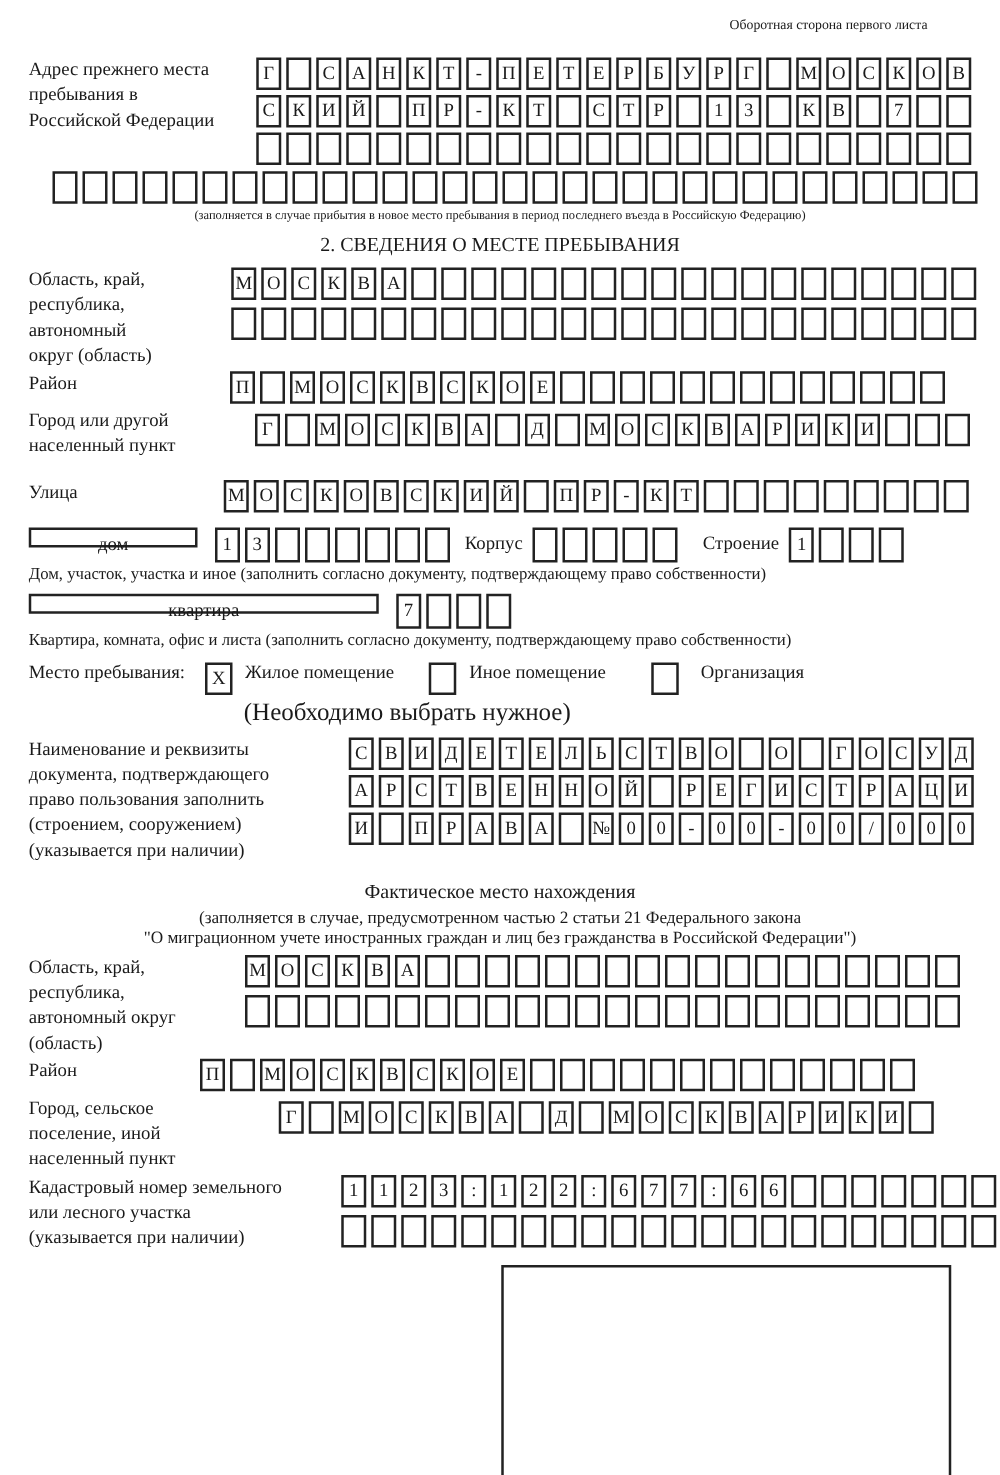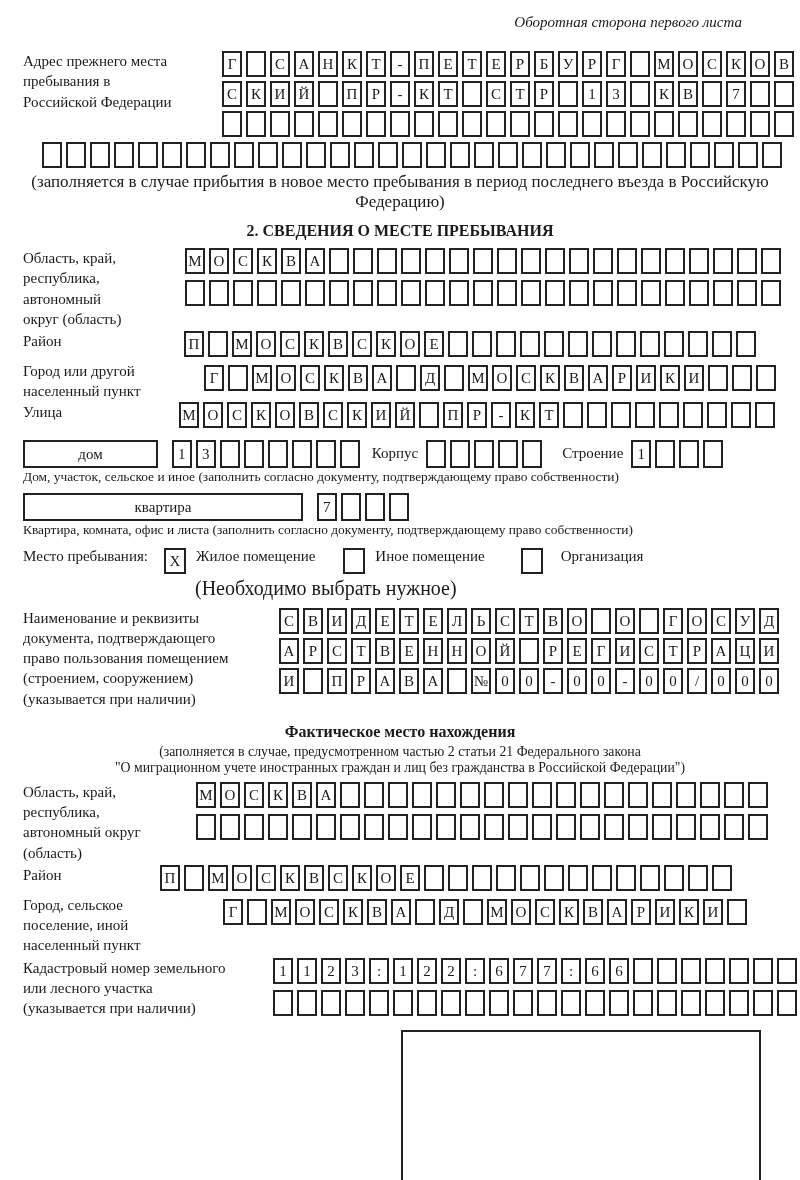--- a/index.html
+++ b/index.html
@@ -6,38 +6,38 @@
   html,body { width: 800px; }
   body {
     height: 1180px;
     background: #ffffff;
     color: #1a1a1a;
     font-family: "Liberation Serif", "DejaVu Serif", serif;
     font-size: 15px;
     padding: 8px 10px;
     overflow: hidden;
   }
-  .hdr-note { text-align: right; padding-right: 48px; margin-top: 6px; font-size: 15px; font-style: italic; }
+  .hdr-note { text-align: right; padding-right: 48px; margin-top: 6px; font-size: 11px; }
 
   .frow { display: flex; align-items: flex-start; margin-top: 6px; }
   .lbl { flex: none; margin-left: 13px; line-height: 1.35; }
   .cells-col { flex: none; }
   .cellrow { white-space: nowrap; margin-bottom: 4px; height: 26px; padding-left: 32px; }
   .cell {
     display: inline-block; width: 20px; height: 26px;
     border: 2px solid #222; margin-right: 4px;
     text-align: center; line-height: 22px; font-size: 15px;
     vertical-align: top; overflow: hidden;
   }
   .caption { font-size: 13.4px; margin-left: 13px; margin-top: 1px; }
-  .caption-center { font-size: 17px; text-align: center; margin-top: 2px; }
-  .sec-title { text-align: center; font-weight: bold; font-size: 16px; margin-top: 10px; margin-bottom: 8px; }
+  .caption-center { font-size: 10px; text-align: center; margin-top: 2px; }
+  .sec-title { text-align: center; font-weight: normal; font-size: 16px; margin-top: 10px; margin-bottom: 8px; }
 
   .wide-box {
-    display: inline-block; border: 2px solid #222; height: 28px;
+    display: inline-block; border: 2px solid #222; height: 16px;
     text-align: center; line-height: 24px; vertical-align: top;
   }
   .inline-lbl { display: inline-block; height: 28px; line-height: 26px; vertical-align: top; padding: 0 8px; }
   .hrow { margin-top: 8px; margin-left: 13px; white-space: nowrap; }
   .hrow .cell { height: 28px; line-height: 24px; }
 
   .chk-row { margin-top: 10px; margin-left: 13px; display: flex; align-items: flex-start; }
   .chk-box {
     display: inline-block; width: 22px; height: 26px; border: 2px solid #222;
     text-align: center; line-height: 22px; font-size: 15px; margin: 0 10px;
@@ -50,21 +50,21 @@
   .stamp-wrap { margin-left: 385px; margin-top: 10px; width: 372px; }
   .stamp-box { width: 360px; height: 175px; border: 2px solid #222; margin-left: 6px; }
   .stamp-cap { font-size: 13.6px; text-align: center; margin-top: 6px; line-height: 1.4; }
 </style>
 </head>
 <body>
 
 <div class="hdr-note">Оборотная сторона первого листа</div>
 
 <div class="frow" style="margin-top:20px">
-  <div class="lbl" style="width:150px; margin-right:17px">Адрес прежнего места пребывания в Российской Федерации</div>
+  <div class="lbl" style="width:150px; ">Адрес прежнего места пребывания в Российской Федерации</div>
   <div class="cells-col">
     <div class="cellrow"><span class="cell">Г</span><span class="cell"></span><span class="cell">С</span><span class="cell">А</span><span class="cell">Н</span><span class="cell">К</span><span class="cell">Т</span><span class="cell">-</span><span class="cell">П</span><span class="cell">Е</span><span class="cell">Т</span><span class="cell">Е</span><span class="cell">Р</span><span class="cell">Б</span><span class="cell">У</span><span class="cell">Р</span><span class="cell">Г</span><span class="cell"></span><span class="cell">М</span><span class="cell">О</span><span class="cell">С</span><span class="cell">К</span><span class="cell">О</span><span class="cell">В</span></div>
     <div class="cellrow"><span class="cell">С</span><span class="cell">К</span><span class="cell">И</span><span class="cell">Й</span><span class="cell"></span><span class="cell">П</span><span class="cell">Р</span><span class="cell">-</span><span class="cell">К</span><span class="cell">Т</span><span class="cell"></span><span class="cell">С</span><span class="cell">Т</span><span class="cell">Р</span><span class="cell"></span><span class="cell">1</span><span class="cell">3</span><span class="cell"></span><span class="cell">К</span><span class="cell">В</span><span class="cell"></span><span class="cell">7</span><span class="cell"></span><span class="cell"></span></div>
     <div class="cellrow"><span class="cell"></span><span class="cell"></span><span class="cell"></span><span class="cell"></span><span class="cell"></span><span class="cell"></span><span class="cell"></span><span class="cell"></span><span class="cell"></span><span class="cell"></span><span class="cell"></span><span class="cell"></span><span class="cell"></span><span class="cell"></span><span class="cell"></span><span class="cell"></span><span class="cell"></span><span class="cell"></span><span class="cell"></span><span class="cell"></span><span class="cell"></span><span class="cell"></span><span class="cell"></span><span class="cell"></span></div>
   </div>
 </div>
 <div class="cellrow" style="margin-top:1px"><span class="cell"></span><span class="cell"></span><span class="cell"></span><span class="cell"></span><span class="cell"></span><span class="cell"></span><span class="cell"></span><span class="cell"></span><span class="cell"></span><span class="cell"></span><span class="cell"></span><span class="cell"></span><span class="cell"></span><span class="cell"></span><span class="cell"></span><span class="cell"></span><span class="cell"></span><span class="cell"></span><span class="cell"></span><span class="cell"></span><span class="cell"></span><span class="cell"></span><span class="cell"></span><span class="cell"></span><span class="cell"></span><span class="cell"></span><span class="cell"></span><span class="cell"></span><span class="cell"></span><span class="cell"></span><span class="cell"></span></div>
 <div class="caption-center">(заполняется в случае прибытия в новое место пребывания в период последнего въезда в Российскую Федерацию)</div>
 
 <div class="sec-title">2. СВЕДЕНИЯ О МЕСТЕ ПРЕБЫВАНИЯ</div>
@@ -80,50 +80,50 @@
 <div class="frow" style="margin-top:2px">
   <div class="lbl" style="width:129px">Район</div>
   <div class="cellrow"><span class="cell">П</span><span class="cell"></span><span class="cell">М</span><span class="cell">О</span><span class="cell">С</span><span class="cell">К</span><span class="cell">В</span><span class="cell">С</span><span class="cell">К</span><span class="cell">О</span><span class="cell">Е</span><span class="cell"></span><span class="cell"></span><span class="cell"></span><span class="cell"></span><span class="cell"></span><span class="cell"></span><span class="cell"></span><span class="cell"></span><span class="cell"></span><span class="cell"></span><span class="cell"></span><span class="cell"></span><span class="cell"></span></div>
 </div>
 
 <div class="frow" style="margin-top:0px">
   <div class="lbl" style="width:149px">Город или другой населенный пункт</div>
   <div class="cellrow" style="margin-top:4px"><span class="cell">Г</span><span class="cell"></span><span class="cell">М</span><span class="cell">О</span><span class="cell">С</span><span class="cell">К</span><span class="cell">В</span><span class="cell">А</span><span class="cell"></span><span class="cell">Д</span><span class="cell"></span><span class="cell">М</span><span class="cell">О</span><span class="cell">С</span><span class="cell">К</span><span class="cell">В</span><span class="cell">А</span><span class="cell">Р</span><span class="cell">И</span><span class="cell">К</span><span class="cell">И</span><span class="cell"></span><span class="cell"></span><span class="cell"></span></div>
 </div>
 
-<div class="frow" style="margin-top:0px">
+<div class="frow" style="margin-top:16px">
   <div class="lbl" style="width:124px">Улица</div>
   <div class="cellrow"><span class="cell">М</span><span class="cell">О</span><span class="cell">С</span><span class="cell">К</span><span class="cell">О</span><span class="cell">В</span><span class="cell">С</span><span class="cell">К</span><span class="cell">И</span><span class="cell">Й</span><span class="cell"></span><span class="cell">П</span><span class="cell">Р</span><span class="cell">-</span><span class="cell">К</span><span class="cell">Т</span><span class="cell"></span><span class="cell"></span><span class="cell"></span><span class="cell"></span><span class="cell"></span><span class="cell"></span><span class="cell"></span><span class="cell"></span><span class="cell"></span></div>
 </div>
 
 <div class="hrow">
   <span class="wide-box" style="width:135px">дом</span>
   <span style="display:inline-block;width:10px"></span><span><span class="cell">1</span><span class="cell">3</span><span class="cell"></span><span class="cell"></span><span class="cell"></span><span class="cell"></span><span class="cell"></span><span class="cell"></span></span><span class="inline-lbl">Корпус</span><span><span class="cell"></span><span class="cell"></span><span class="cell"></span><span class="cell"></span><span class="cell"></span></span><span class="inline-lbl" style="padding-left:16px">Строение</span><span><span class="cell">1</span><span class="cell"></span><span class="cell"></span><span class="cell"></span></span>
 </div>
-<div class="caption">Дом, участок, сельское и иное (заполнить согласно документу, подтверждающему право собственности)</div>
+<div class="caption">Дом, участок, участка и иное (заполнить согласно документу, подтверждающему право собственности)</div>
 
 <div class="hrow">
   <span class="wide-box" style="width:280px">квартира</span>
   <span style="display:inline-block;width:10px"></span><span><span class="cell">7</span><span class="cell"></span><span class="cell"></span><span class="cell"></span></span>
 </div>
 <div class="caption">Квартира, комната, офис и листа (заполнить согласно документу, подтверждающему право собственности)</div>
 
 <div class="chk-row">
   <span class="chk-label">Место пребывания:</span>
   <span class="chk-box">X</span>
   <span class="chk-label">Жилое помещение</span>
   <span class="chk-box" style="margin-left:22px"></span>
   <span class="chk-label">Иное помещение</span>
   <span class="chk-box" style="margin-left:30px"></span>
   <span class="chk-label" style="margin-left:8px">Организация</span>
 </div>
 <div class="chk-note">(Необходимо выбрать нужное)</div>
 
 <div class="frow" style="margin-top:8px">
-  <div class="lbl" style="width:212px; margin-right:12px">Наименование и реквизиты документа, подтверждающего право пользования помещением (строением, сооружением) (указывается при наличии)</div>
+  <div class="lbl" style="width:212px; margin-right:12px">Наименование и реквизиты документа, подтверждающего право пользования заполнить (строением, сооружением) (указывается при наличии)</div>
   <div class="cells-col">
     <div class="cellrow"><span class="cell">С</span><span class="cell">В</span><span class="cell">И</span><span class="cell">Д</span><span class="cell">Е</span><span class="cell">Т</span><span class="cell">Е</span><span class="cell">Л</span><span class="cell">Ь</span><span class="cell">С</span><span class="cell">Т</span><span class="cell">В</span><span class="cell">О</span><span class="cell"></span><span class="cell">О</span><span class="cell"></span><span class="cell">Г</span><span class="cell">О</span><span class="cell">С</span><span class="cell">У</span><span class="cell">Д</span></div>
     <div class="cellrow"><span class="cell">А</span><span class="cell">Р</span><span class="cell">С</span><span class="cell">Т</span><span class="cell">В</span><span class="cell">Е</span><span class="cell">Н</span><span class="cell">Н</span><span class="cell">О</span><span class="cell">Й</span><span class="cell"></span><span class="cell">Р</span><span class="cell">Е</span><span class="cell">Г</span><span class="cell">И</span><span class="cell">С</span><span class="cell">Т</span><span class="cell">Р</span><span class="cell">А</span><span class="cell">Ц</span><span class="cell">И</span></div>
     <div class="cellrow"><span class="cell">И</span><span class="cell"></span><span class="cell">П</span><span class="cell">Р</span><span class="cell">А</span><span class="cell">В</span><span class="cell">А</span><span class="cell"></span><span class="cell">№</span><span class="cell">0</span><span class="cell">0</span><span class="cell">-</span><span class="cell">0</span><span class="cell">0</span><span class="cell">-</span><span class="cell">0</span><span class="cell">0</span><span class="cell">/</span><span class="cell">0</span><span class="cell">0</span><span class="cell">0</span></div>
   </div>
 </div>
 
 <div class="sec-title" style="margin-top:14px; margin-bottom:2px">Фактическое место нахождения</div>
 <div class="fact-cap">(заполняется в случае, предусмотренном частью 2 статьи 21 Федерального закона</div>
 <div class="fact-cap" style="margin-top:0">"О миграционном учете иностранных граждан и лиц без гражданства в Российской Федерации")</div>

